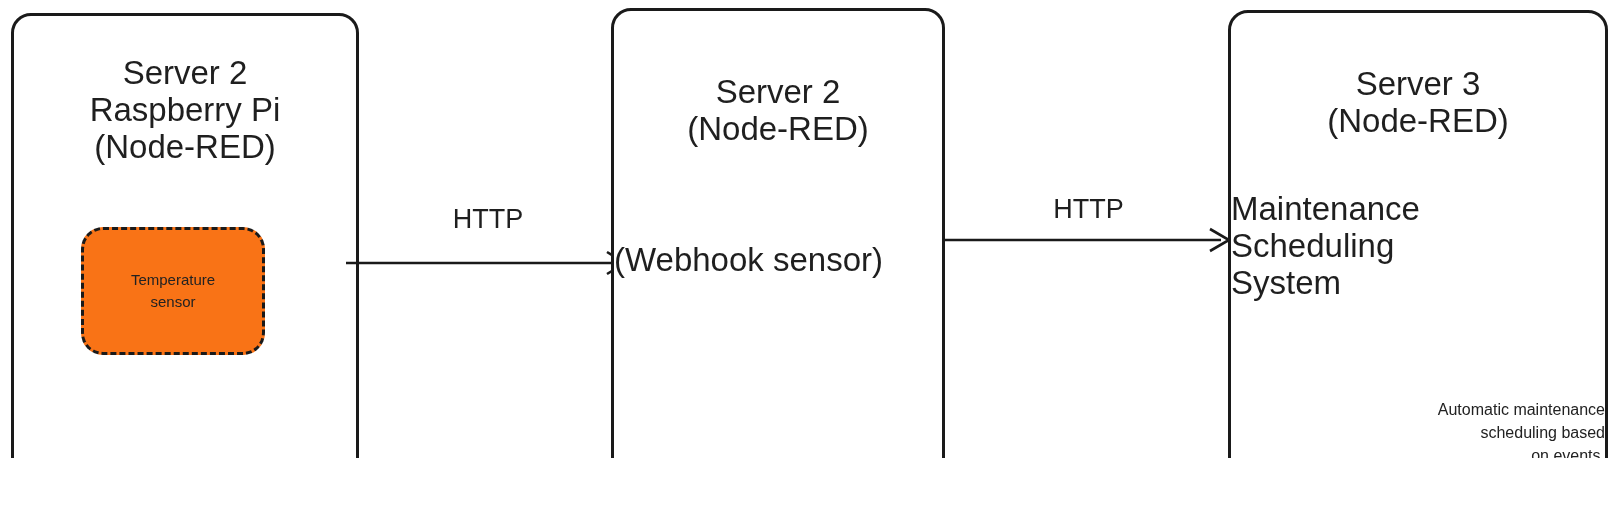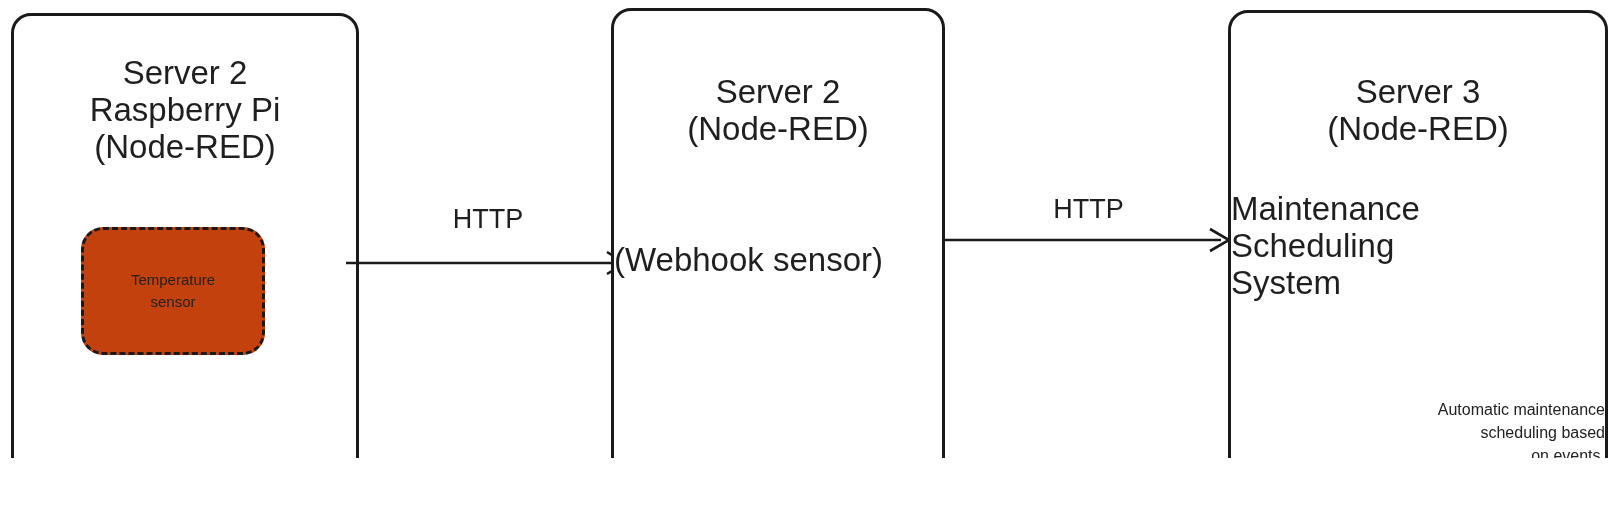--- a/index.html
+++ b/index.html
@@ -71,21 +71,21 @@
   
   .sensor-box {
     position: absolute;
     box-sizing: border-box;
     left: 67px;
     top: 211px;
     width: 184px;
     height: 128px;
     border: 3px dashed #1a1a1a;
     border-radius: 22px;
-    background: #c2410c;
+    background: #f97316;
     display: flex;
     align-items: center;
     justify-content: center;
   }
   .sensor-label {
     text-align: center;
     font-size: 15px;
     line-height: 22px;
     color: #222222;
     white-space: pre-line;
@@ -101,21 +101,21 @@
   #node-webhook .node-title { top: 62px; }
   #node-webhook .node-sub   { top: 230px; }
 
   
   #node-maintenance {
     left: 1228px;
     top: 10px;
     width: 380px;
     height: 500px;
   }
-  #node-maintenance .node-title   { top: 60px; }
+  #node-maintenance .node-title   { top: 52px; }
   #node-maintenance .node-sub     { top: 177px; }
   #node-maintenance .node-caption { top: 385px; }
 
   
   .edge {
     position: absolute;
   }
   .edge svg { display: block; }
 
   .edge-label {

